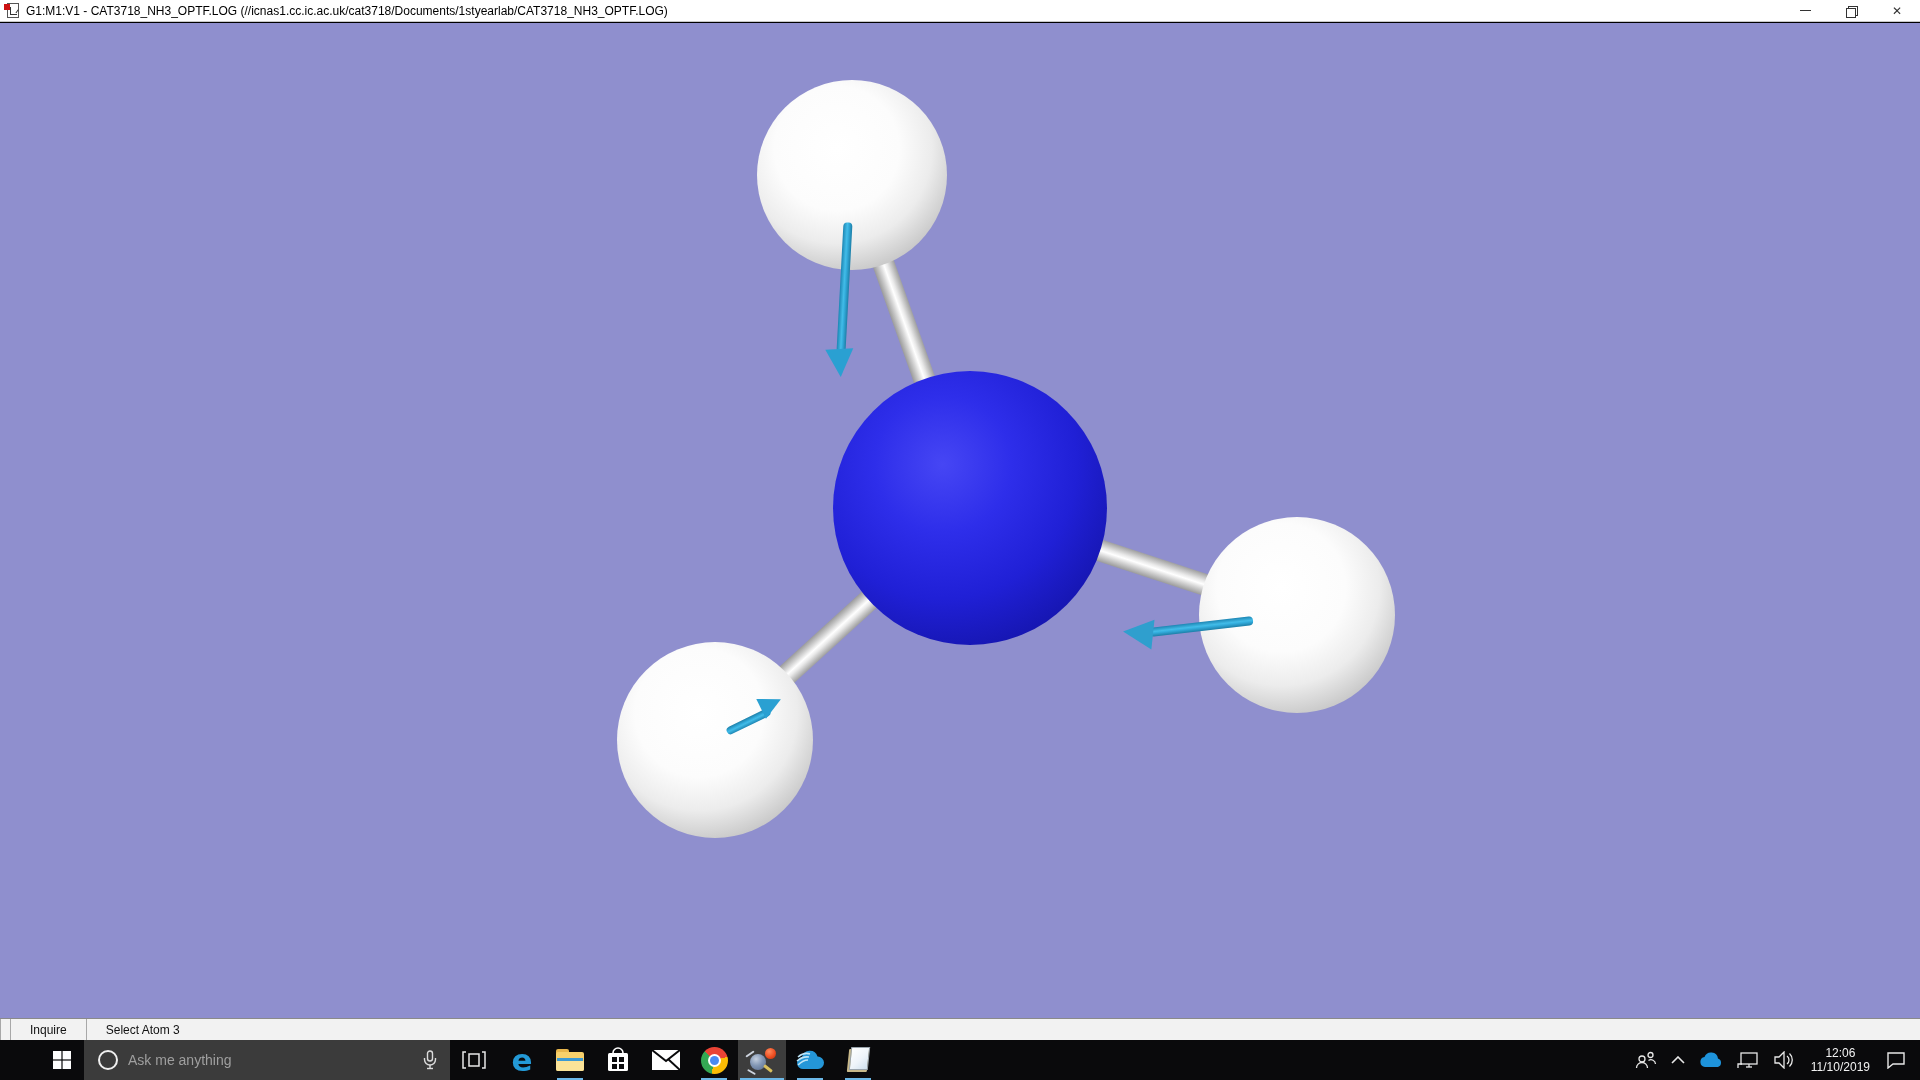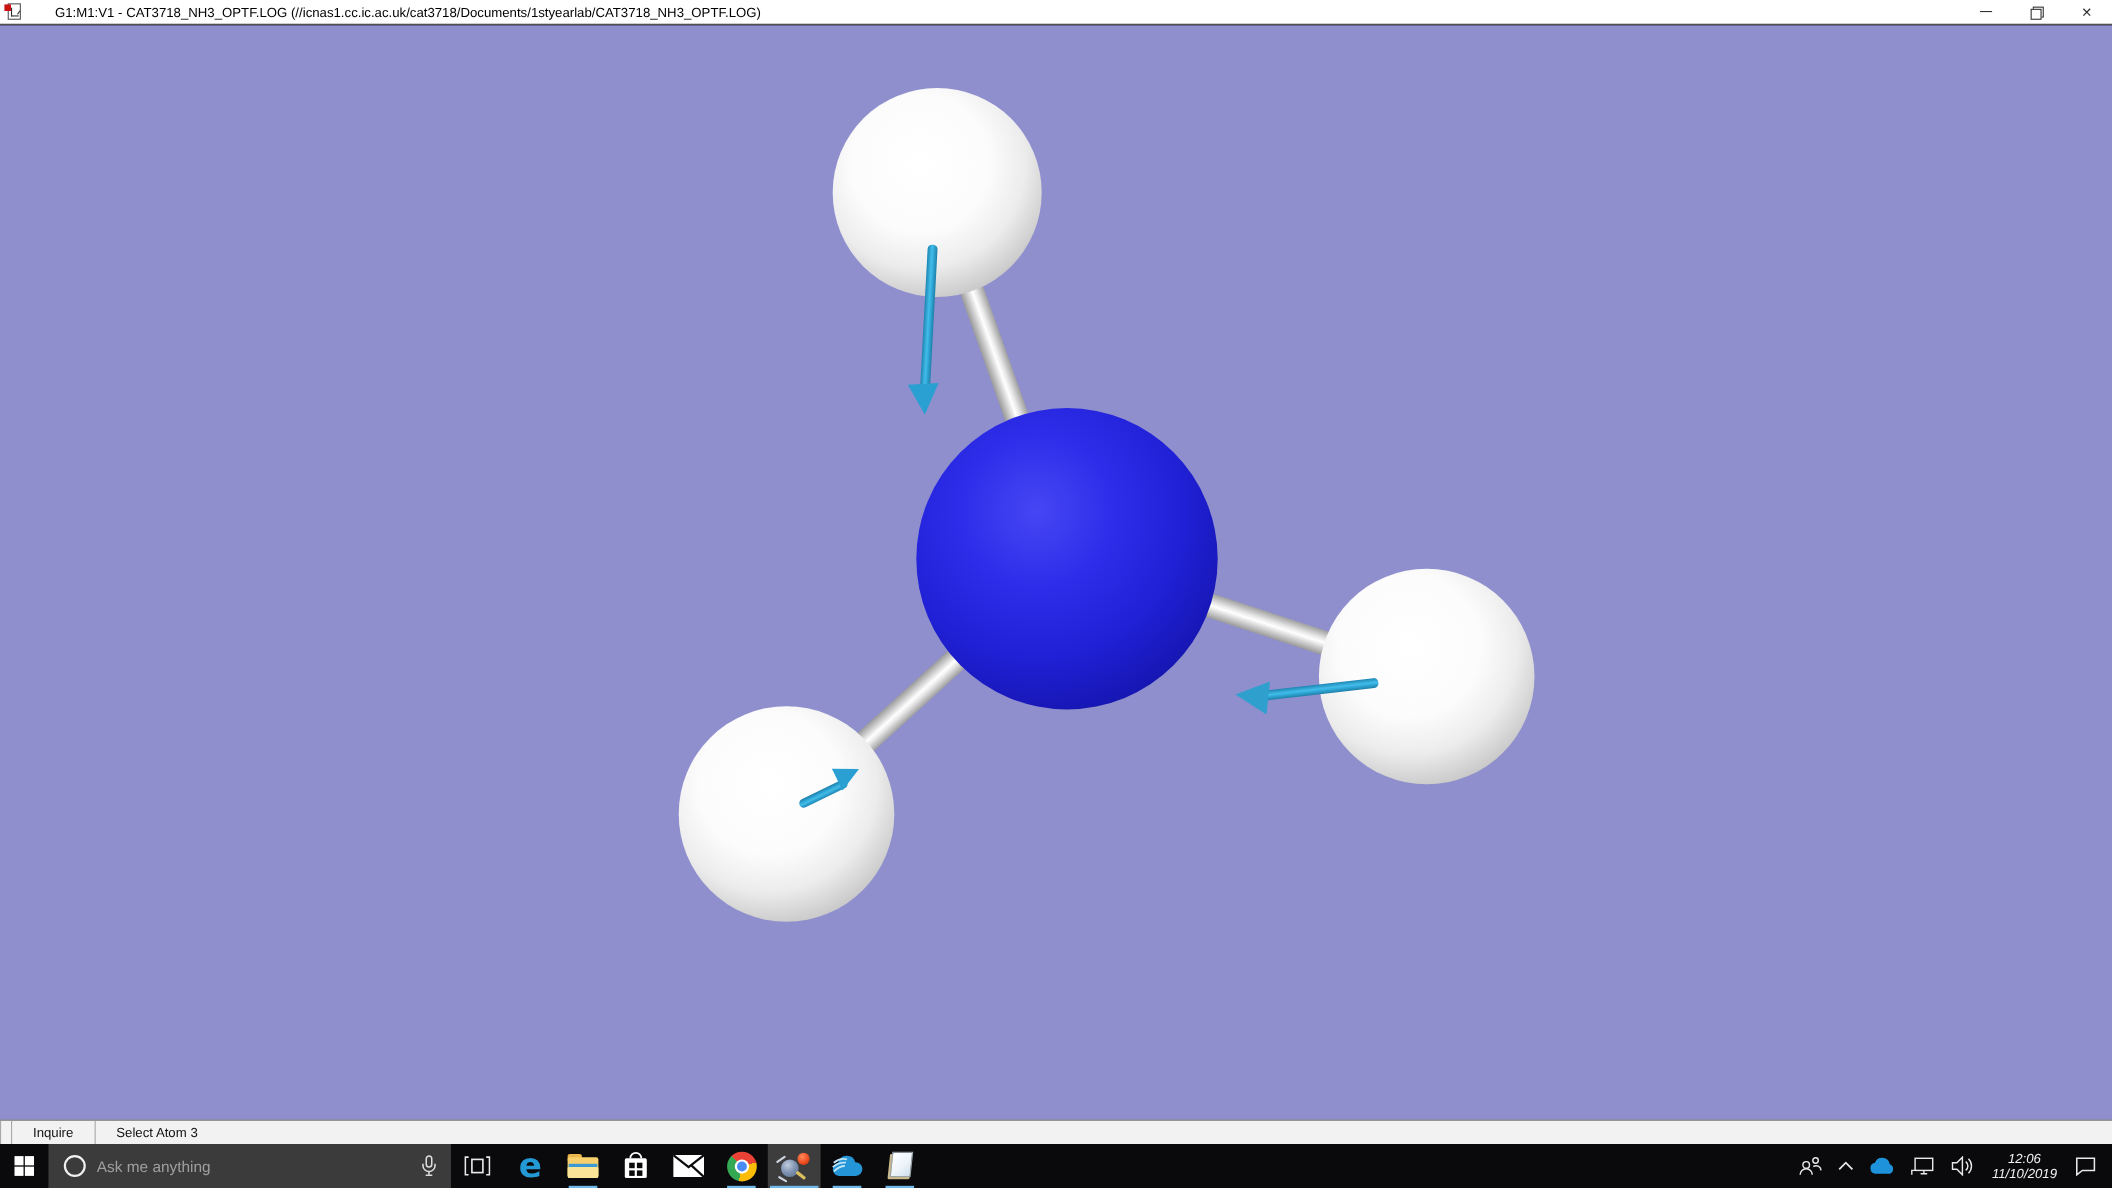--- a/index.html
+++ b/index.html
@@ -2,21 +2,21 @@
 <html><head>
 <meta charset="utf-8">
 <style>
   * { margin:0; padding:0; box-sizing:border-box; }
   html,body { width:1920px; height:1080px; overflow:hidden;
     font-family:"Liberation Sans", sans-serif; background:#000; position:relative; }
 
   
   .titlebar { position:absolute; left:0; top:0; width:1920px; height:22px;
     background:#ffffff; border-bottom:1px solid #c8c8c8;
-    display:flex; align-items:center; z-index:20;gap:24px; }
+    display:flex; align-items:center; z-index:20; }
   .titlebar-icon { width:16px; height:16px; margin:0 6px 0 4px; position:relative; }
   .doc-page { position:absolute; left:3px; top:0; width:12px; height:15px;
     background:#fff; border:1px solid #555; }
   .doc-lines { position:absolute; left:6px; top:4px; width:7px; height:8px;
     border-left:1px solid #333; border-bottom:1px solid #333; }
   .doc-lines:before { content:""; position:absolute; left:1px; top:1px; width:5px; height:4px;
     border-right:1px solid #333; transform:rotate(35deg); }
   .doc-red { position:absolute; left:0; top:1px; width:6px; height:6px; background:#cc1111; }
   .title-text { font-size:12px; color:#000; white-space:nowrap; }
   .win-controls { margin-left:auto; display:flex; height:100%; }
@@ -49,21 +49,21 @@
   .statusbar { position:absolute; left:0; top:1018px; width:1920px; height:22px;
     background:#f2f2f2; border-top:1px solid #8a8a8a; display:flex; align-items:center;
     font-size:12px; color:#111; z-index:20; }
   .status-left { padding-left:6px; flex:1; }
   .status-cell { border-left:1px solid #a8a8a8; height:100%; display:flex; align-items:center;
     padding:0 19px; white-space:nowrap; }
   .status-cell.empty { width:10px; padding:0; }
 
   
   .taskbar { position:absolute; left:0; top:1040px; width:1920px; height:40px;
-    background:#0a0a0c; display:flex; align-items:stretch; z-index:30; }
+    background:#0a0a0c; display:flex; align-items:stretch; z-index:30;padding-left:40px; }
   .tb-btn { width:48px; display:flex; align-items:center; justify-content:center; position:relative; }
   .start-btn { width:44px; }
   .searchbox { width:366px; background:#3b3b3b; display:flex; align-items:center; position:relative; }
   .cortana-ring { width:20px; height:20px; border:2.5px solid #f0f0f0; border-radius:50%; margin:0 10px 0 14px; }
   .search-text { color:#9f9f9f; font-size:14px; flex:1; }
   .mic { margin-right:12px; }
   .tb-underline { position:absolute; bottom:0; left:50%; transform:translateX(-50%);
     width:26px; height:2px; background:#6cb8e8; }
   .tb-active { background:#3d3d3d; }
   .tb-active .tb-underline { width:44px; }
@@ -93,21 +93,21 @@
   .gv-s2 { width:9px; left:0px; top:26px; transform:rotate(30deg); }
   .gv-stick { position:absolute; width:10px; height:3px; background:#d9c05e; left:16px; top:22px; transform:rotate(38deg); border-radius:1px; }
 
   .note-icon { position:relative; width:26px; height:26px; }
   .note-back { position:absolute; left:3px; top:2px; width:20px; height:23px; background:#c9b98a; transform:skewX(-6deg); border-radius:1px; }
   .note-page { position:absolute; left:5px; top:0; width:19px; height:23px;
     background:linear-gradient(135deg,#ffffff 0%, #eef4fa 55%, #cfe0ee 100%); border:1px solid #9aa4ac; transform:skewX(-6deg); }
 
   .tray { margin-left:auto; display:flex; align-items:center; }
   .tray-btn { height:40px; display:flex; align-items:center; justify-content:center; padding:0 7px; }
-  .clock { color:#f2f2f2; font-size:12px; text-align:center; line-height:14px; padding:0 9px;font-style:italic; }
+  .clock { color:#f2f2f2; font-size:12px; text-align:center; line-height:14px; padding:0 9px; }
   svg.tbi { display:block; }
 </style>
 </head>
 <body>
 
 <div class="titlebar">
   <div class="titlebar-icon">
     <div class="doc-page"></div>
       <div class="doc-lines"></div>
       <div class="doc-red"></div>

